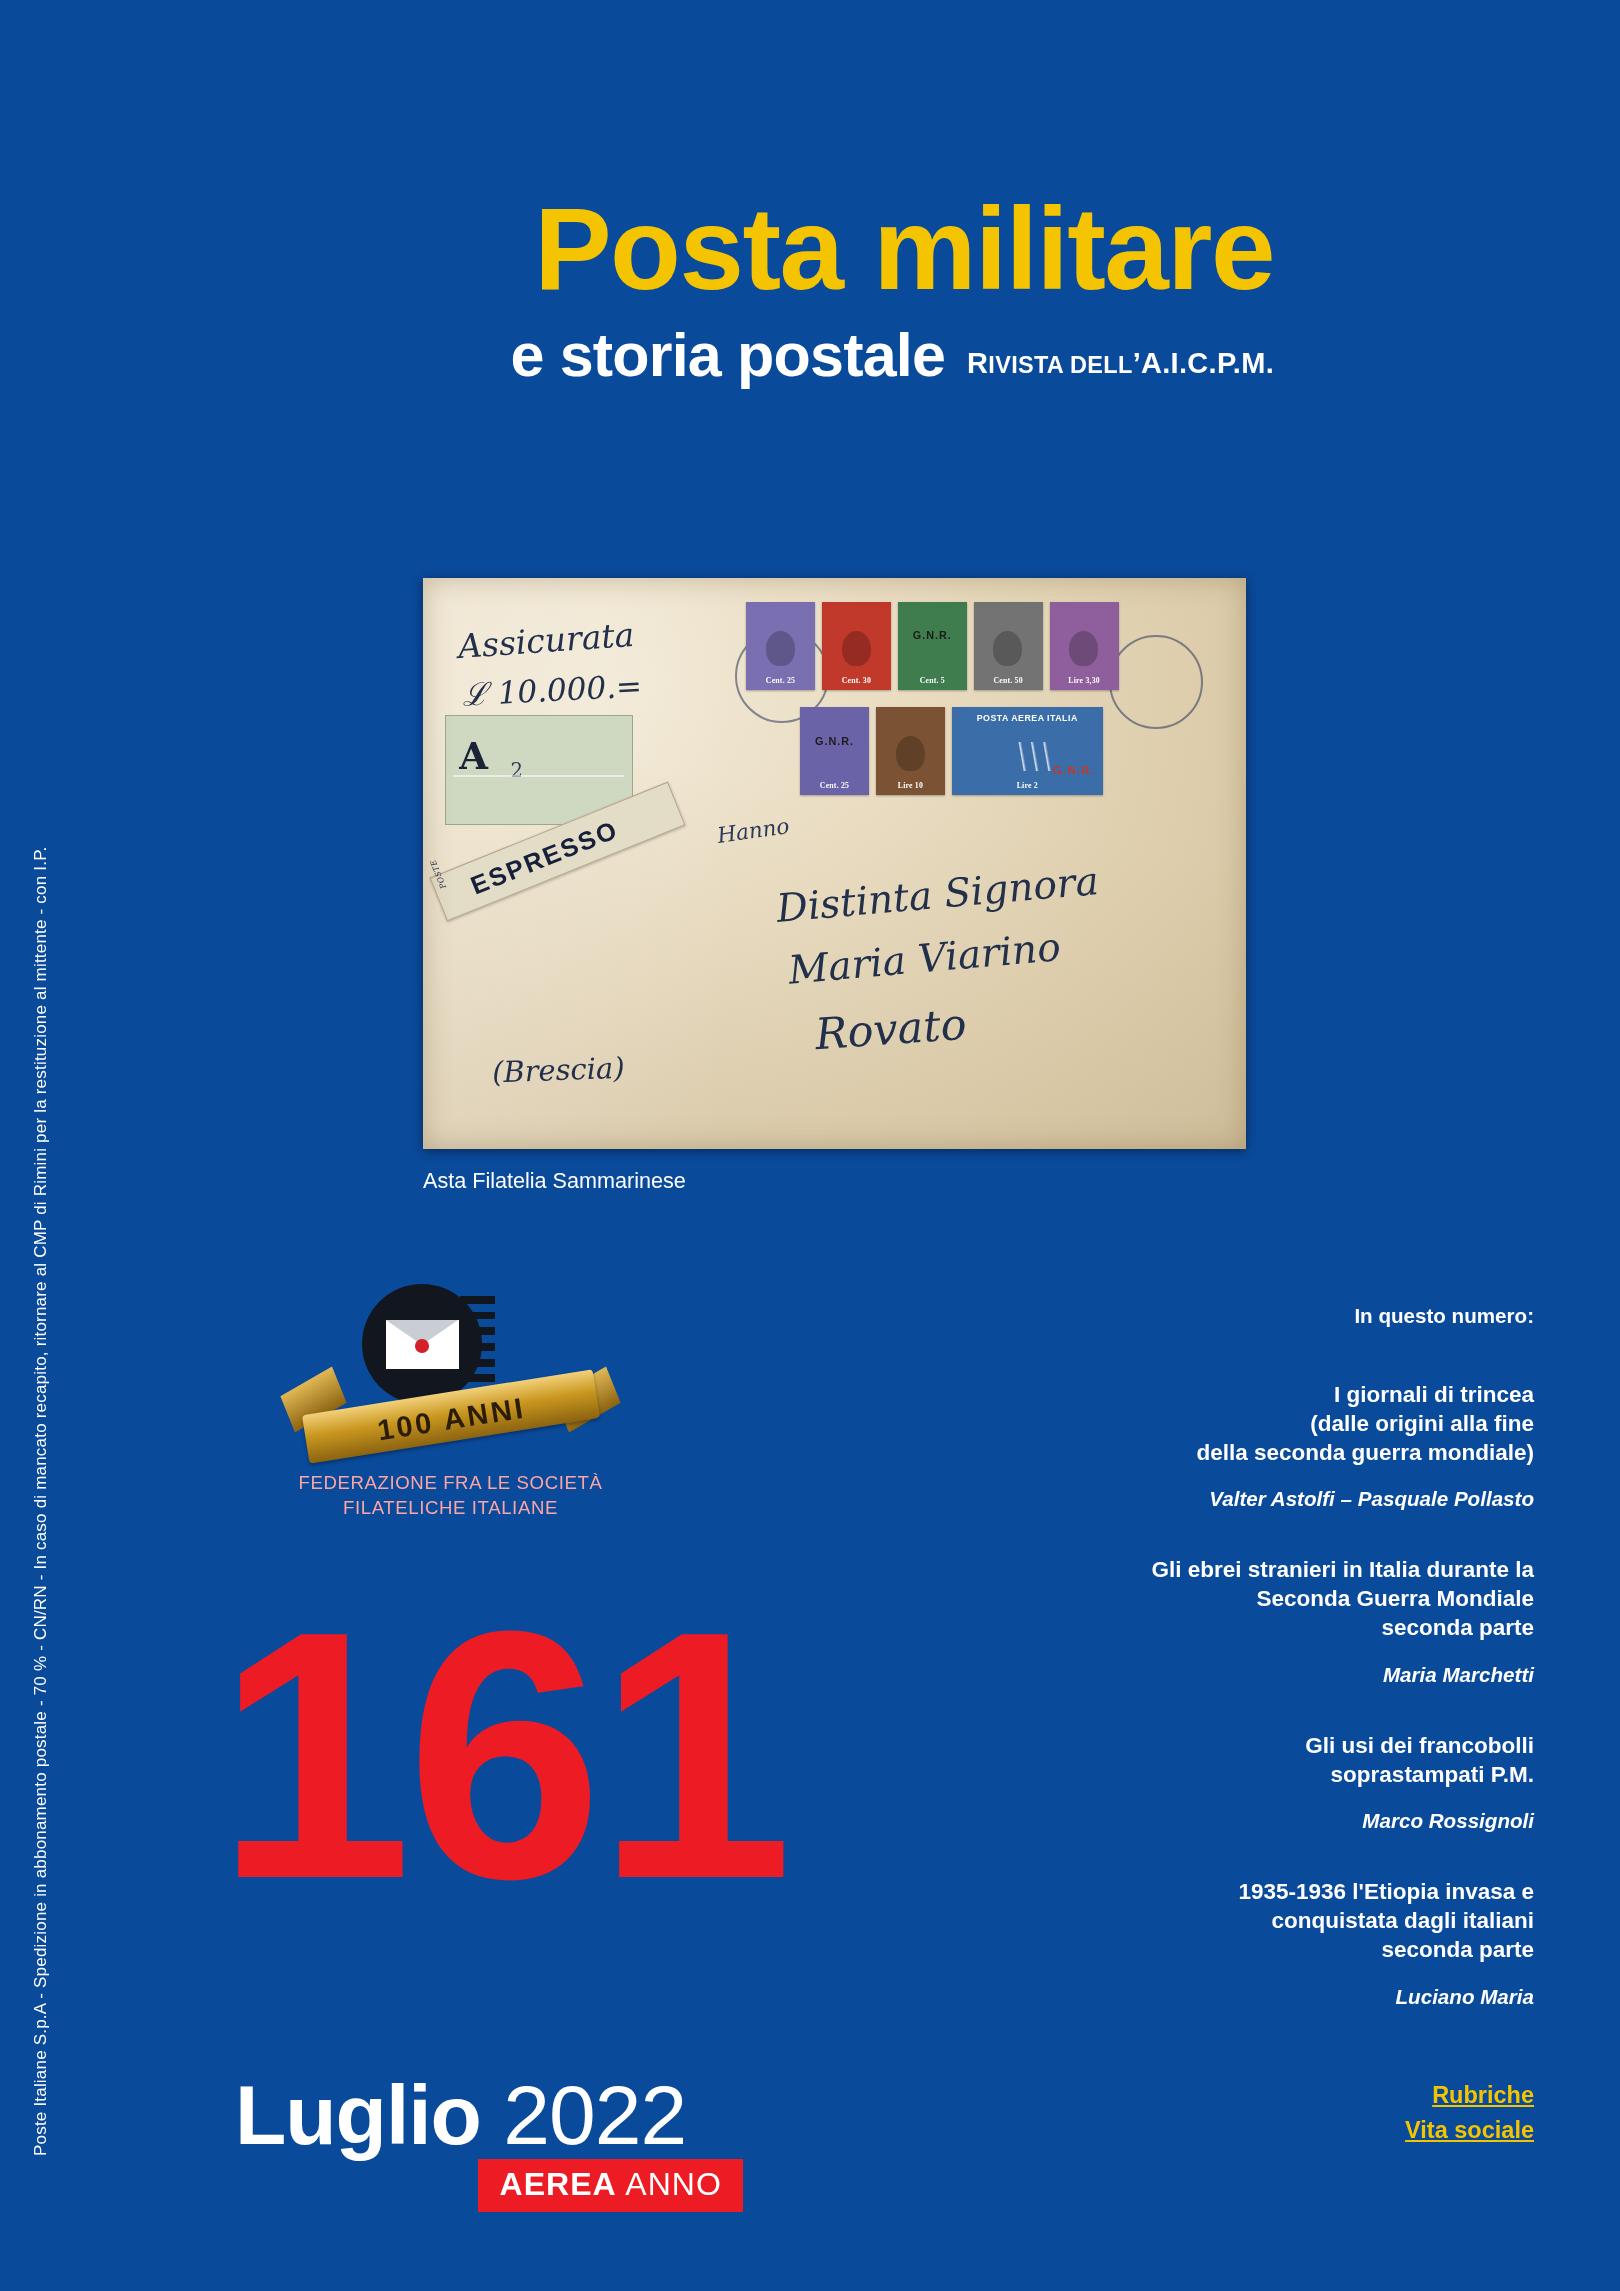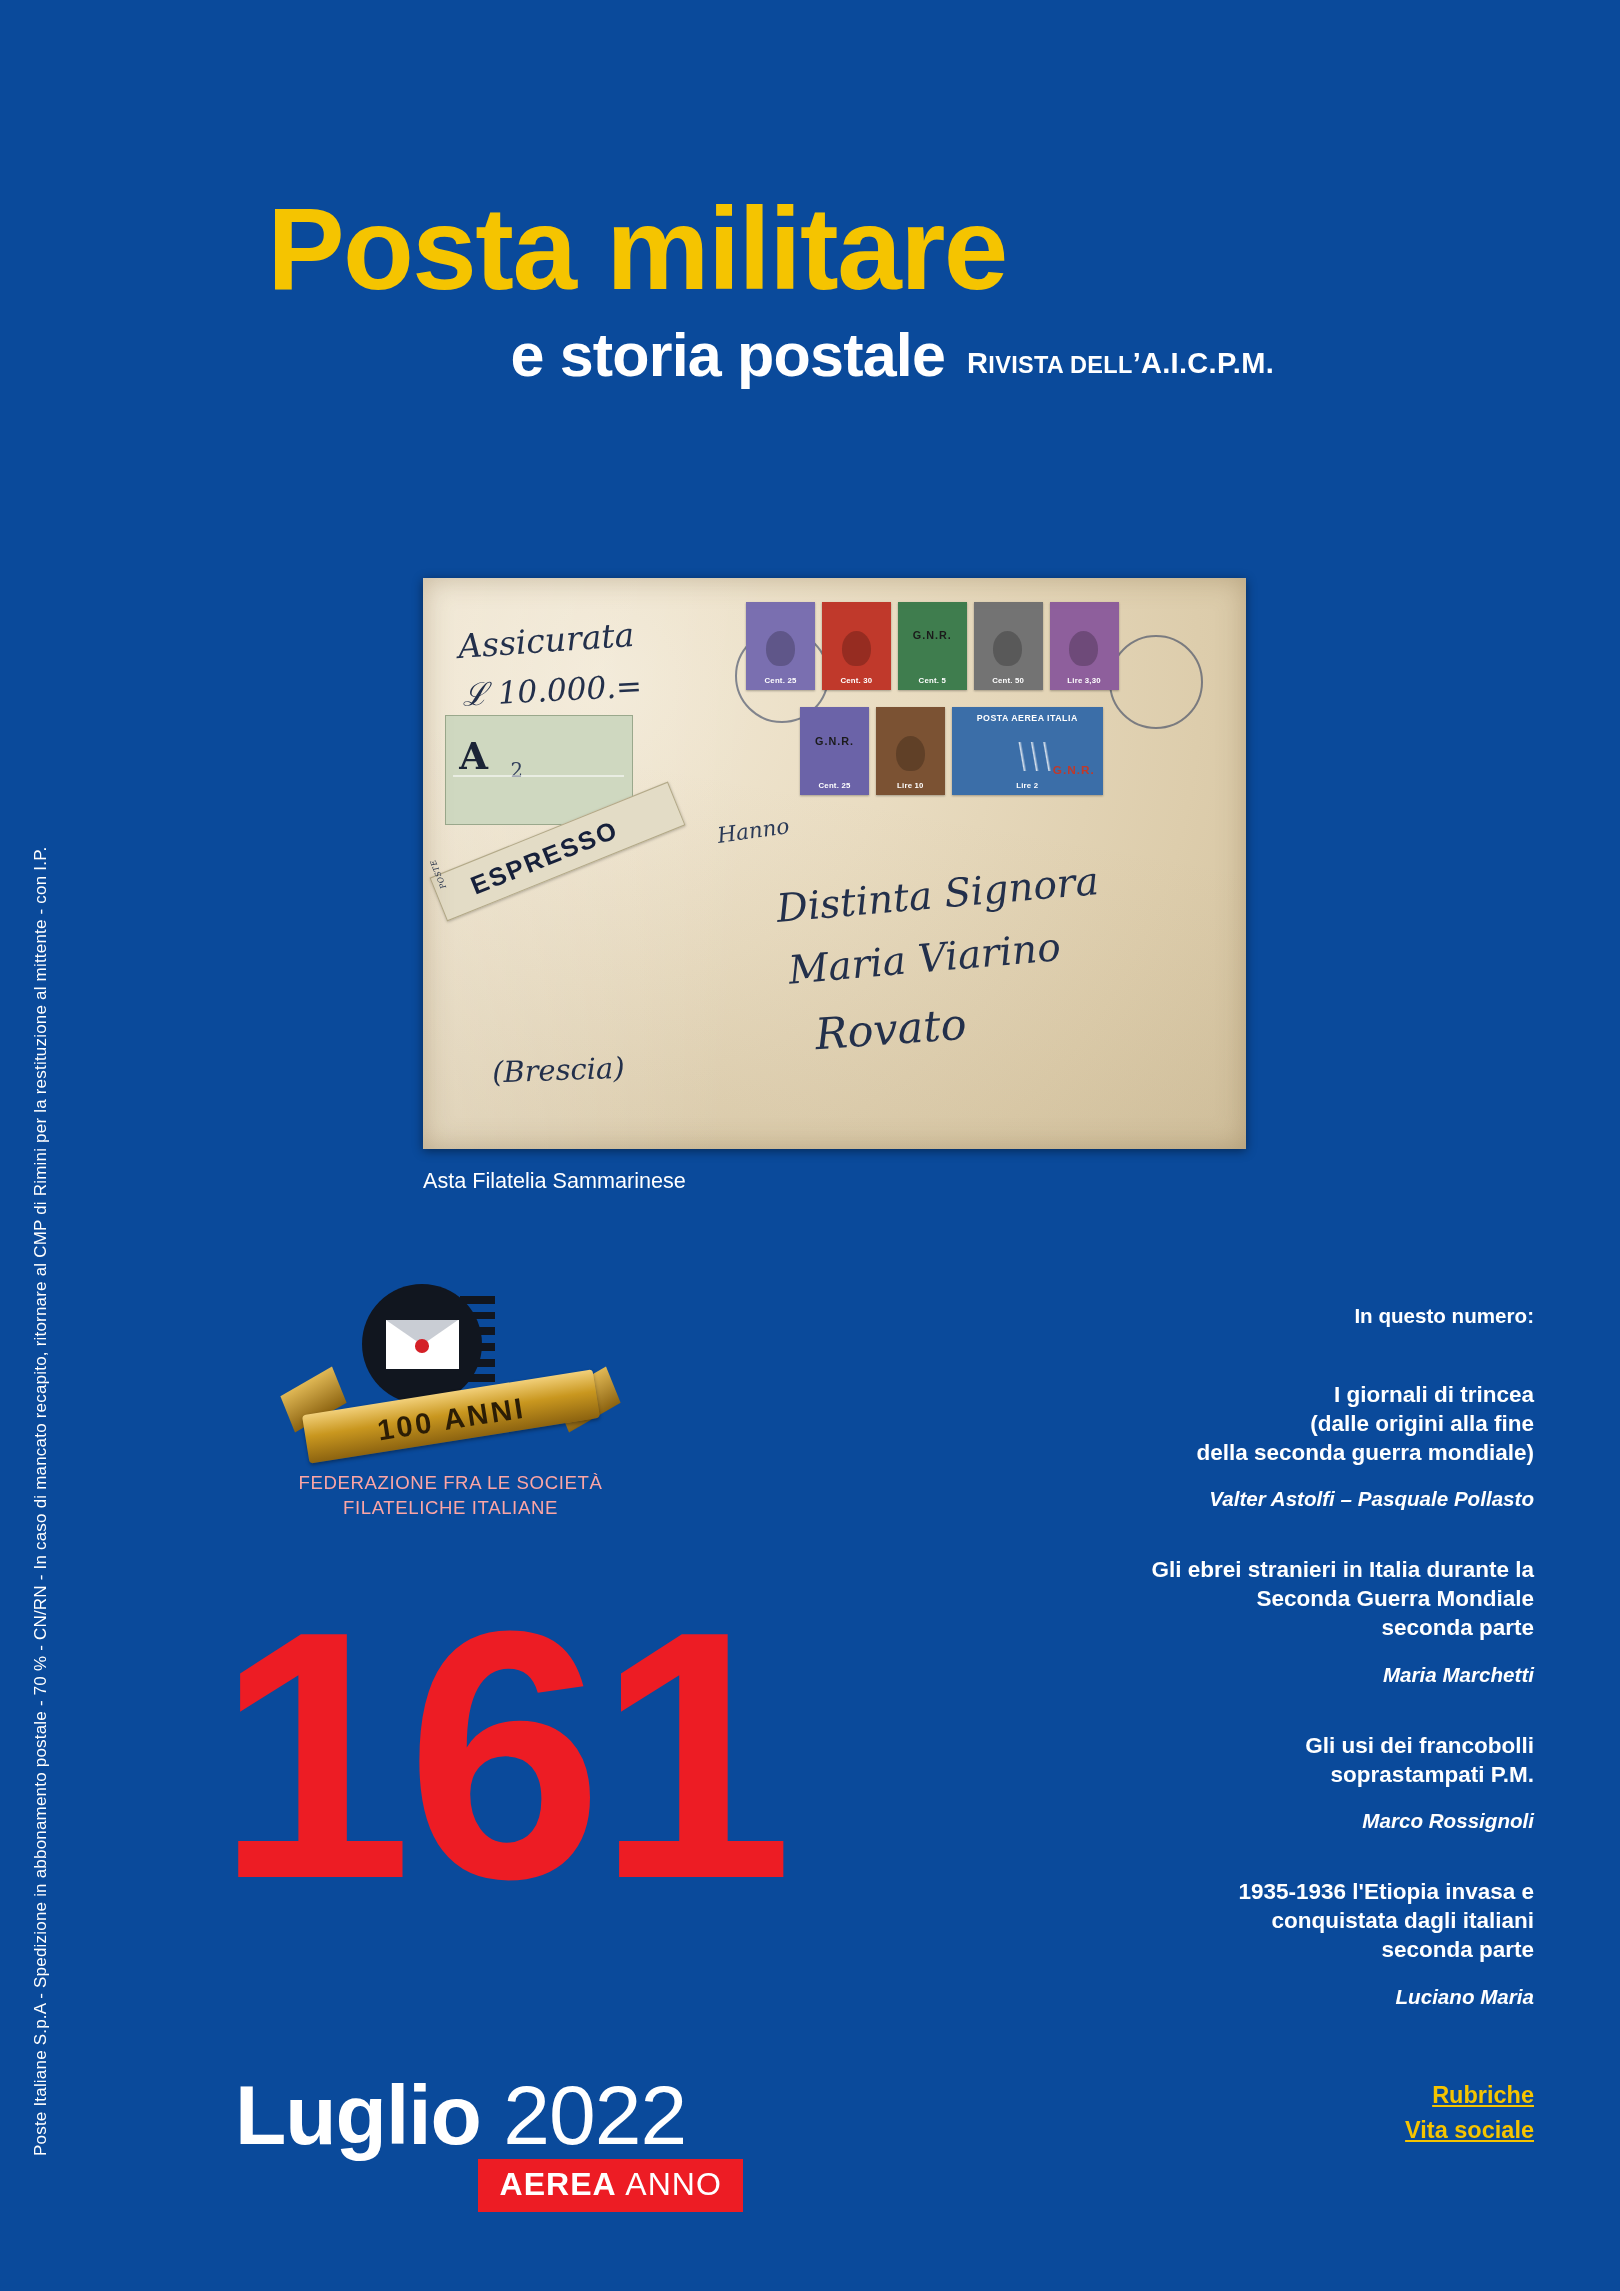--- a/index.html
+++ b/index.html
@@ -37,21 +37,21 @@
     top: 0;
     width: 78px;
     height: 2292px;
   }
   
   .masthead {
     position: absolute;
     left: 0;
     top: 191px;
     width: 1274px;
-    text-align: center;
+    text-align: right;
   }
   .title-main {
     color: #f5c400;
     font-size: 116px;
     font-weight: 700;
     letter-spacing: -1.5px;
     line-height: 1;
     margin: 0;
   }
   .subtitle-row {
@@ -202,20 +202,21 @@
     font-size: 6.9px;
     color: #fff;
     font-weight: 700;
     text-align: center;
   }
   .stamp .val {
     position: absolute;
     left: 0; right: 0; bottom: 2.9px;
     font-size: 7.8px;
     letter-spacing: 0.2px;
+    font-family: Liberation Serif, serif;
   }
   .stamp .ovp {
     position: absolute;
     left: 0; right: 0; top: 25.5px;
     font-size: 10.8px;
     letter-spacing: 1px;
     color: #1b1b1b;
   }
   .stamp .head {
     position: absolute;

